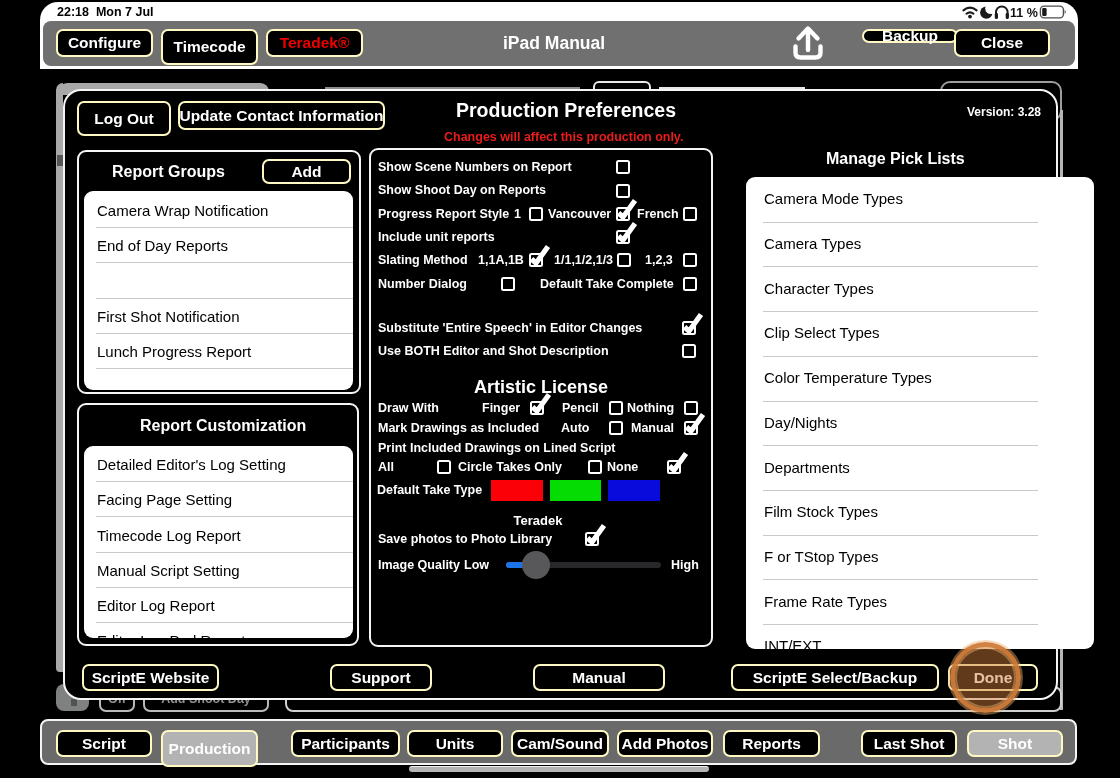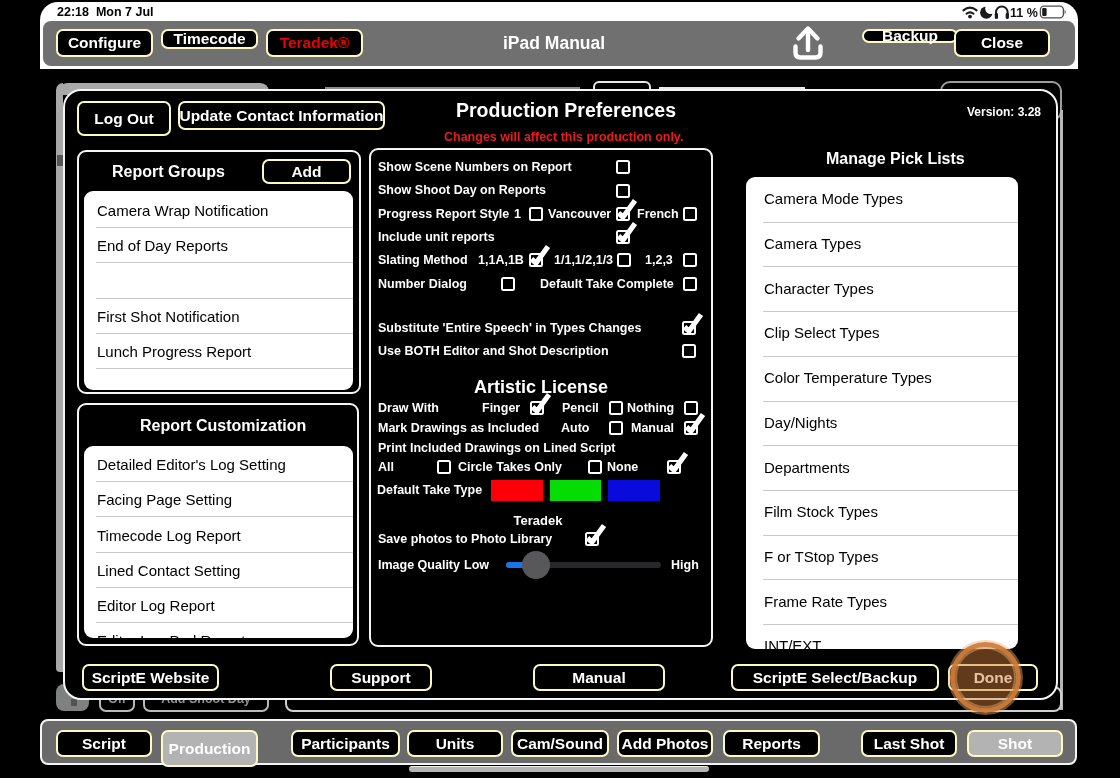--- a/index.html
+++ b/index.html
@@ -44,21 +44,21 @@
   <rect x="45.7" y="9.8" width="3.2" height="6.2" rx="1.5" fill="#1a1a1a"></rect>
   <text x="50" y="13.8" font-size="12.5" font-weight="bold" fill="#111" font-family="Liberation Sans">11 %</text>
   <rect x="80.4" y="3.2" width="23" height="11.6" rx="3.6" fill="none" stroke="#4c4c4c" stroke-width="1.3"></rect>
   <rect x="82.2" y="5.1" width="4.4" height="7.8" rx="1.2" fill="#1a1a1a"></rect>
   <path d="M104.6 6.8 q2.4 2.2 0 4.4 z" fill="#4c4c4c"></path>
 </svg>
 </div>
 <div class="abs" style="left:1111px; top:8px; width:4px; height:7px;"></div>
 
 <div class="btn" style="left:56px; top:29px; width:97px; height:28px;">Configure</div>
-<div class="btn" style="left:161px; top:29px; width:97px; height:20px;">Timecode</div>
+<div class="btn" style="left:161px; top:29px; width:97px; height:36px;">Timecode</div>
 <div class="btn" style="left:266px; top:29px; width:97px; height:28px; color:#ef0000;">Teradek®</div>
 <div class="abs" style="left:503px; top:33px; color:#fff; font-weight:bold; font-size:17.5px;">iPad Manual</div>
 
 <div class="abs" style="left:790px; top:24px;">
 <svg width="36" height="38" viewBox="0 0 36 38">
   <g stroke="#fff" stroke-width="4.4" fill="none" stroke-linecap="round" stroke-linejoin="round">
     <path d="M5.5 22.5 L5.5 28.5 Q5.5 33.5 10.5 33.5 L25.5 33.5 Q30.5 33.5 30.5 28.5 L30.5 22.5"></path>
     <path d="M18 26 V6.5"></path>
     <path d="M8.5 14.5 L18 4.5 L27.5 14.5"></path>
   </g>
@@ -113,21 +113,21 @@
 
 <div class="panel" style="left:77px; top:403px; width:282px; height:243px;"></div>
 <div class="ptitle" style="left:140px; top:417px;">Report Customization</div>
 <div class="wlist" style="left:84px; top:446px; width:269px; height:192px;">
   <div class="row" style="left:13px; top:10px;">Detailed Editor's Log Setting</div>
   <div class="sep" style="left:12px; top:35px; width:257px;"></div>
   <div class="row" style="left:13px; top:45px;">Facing Page Setting</div>
   <div class="sep" style="left:12px; top:70px; width:257px;"></div>
   <div class="row" style="left:13px; top:81px;">Timecode Log Report</div>
   <div class="sep" style="left:12px; top:106px; width:257px;"></div>
-  <div class="row" style="left:13px; top:116px;">Lined Contact Setting</div>
+  <div class="row" style="left:13px; top:116px;">Manual Script Setting</div>
   <div class="sep" style="left:12px; top:141px; width:257px;"></div>
   <div class="row" style="left:13px; top:151px;">Editor Log Report</div>
   <div class="sep" style="left:12px; top:176px; width:257px;"></div>
   <div class="row" style="left:13px; top:186px;">Editor Log Pad Report</div>
 </div>
 
 <div class="panel" style="left:369px; top:148px; width:344px; height:499px;"></div>
 <div class="lbl" style="left:378px; top:157.5px;">Show Scene Numbers on Report</div>
 <div class="cb" style="left:616px; top:159.5px;"></div>
 <div class="lbl" style="left:378px; top:181px;">Show Shoot Day on Reports</div>
@@ -154,21 +154,21 @@
     <polyline points="5.5,19 10,23.2 22,6.5" fill="none" stroke="#fff" stroke-width="5.2"></polyline>
   </svg>
 <div class="lbl" style="left:554px; top:251px;">1/1,1/2,1/3</div>
 <div class="cb" style="left:617px; top:253px;"></div>
 <div class="lbl" style="left:645px; top:251px;">1,2,3</div>
 <div class="cb" style="left:683px; top:253px;"></div>
 <div class="lbl" style="left:378px; top:274.5px;">Number Dialog</div>
 <div class="cb" style="left:501px; top:276.5px;"></div>
 <div class="lbl" style="left:540px; top:274.5px;">Default Take Complete</div>
 <div class="cb" style="left:683px; top:276.5px;"></div>
-<div class="lbl" style="left:378px; top:319px;">Substitute 'Entire Speech' in Types Changes</div>
+<div class="lbl" style="left:378px; top:319px;">Substitute 'Entire Speech' in Editor Changes</div>
 <div class="cb" style="left:682px; top:321px;"></div>
 <svg class="chk" style="left:679px; top:308px;" viewBox="0 0 30 30">
     <polyline points="5.5,19 10,23.2 22,6.5" fill="none" stroke="#fff" stroke-width="5.2"></polyline>
   </svg>
 <div class="lbl" style="left:378px; top:342px;">Use BOTH Editor and Shot Description</div>
 <div class="cb" style="left:682px; top:344px;"></div>
 <div class="ptitle" style="left:541px; top:377px; transform:translateX(-50%); font-size:18px;">Artistic License</div>
 <div class="lbl" style="left:378px; top:399px;">Draw With</div>
 <div class="lbl" style="left:482px; top:399px;">Finger</div>
 <div class="cb" style="left:530px; top:401px;"></div>
@@ -208,21 +208,21 @@
     <polyline points="5.5,19 10,23.2 22,6.5" fill="none" stroke="#fff" stroke-width="5.2"></polyline>
   </svg>
 <div class="lbl" style="left:378px; top:556px;">Image Quality</div>
 <div class="lbl" style="left:464px; top:556px;">Low</div>
 <div class="abs" style="left:506px; top:562px; width:155px; height:6px; background:#28282a; border-radius:3px;"></div>
 <div class="abs" style="left:506px; top:562px; width:25px; height:6px; background:#1d74e8; border-radius:3px;"></div>
 <div class="abs" style="left:522px; top:551px; width:28px; height:28px; background:#58585a; border-radius:50%;"></div>
 <div class="lbl" style="left:671px; top:556px;">High</div>
 
 <div class="ptitle" style="left:826px; top:150px;">Manage Pick Lists</div>
-<div class="wlist" style="left:746px; top:177px; width:272px; height:472px;">
+<div class="wlist" style="left:746px; top:177px; width:348px; height:472px;">
   <div class="row" style="left:18px; top:13px;">Camera Mode Types</div>
   <div class="sep" style="left:17px; top:45px; width:275px;"></div>
   <div class="row" style="left:18px; top:58px;">Camera Types</div>
   <div class="sep" style="left:17px; top:89px; width:275px;"></div>
   <div class="row" style="left:18px; top:103px;">Character Types</div>
   <div class="sep" style="left:17px; top:134px; width:275px;"></div>
   <div class="row" style="left:18px; top:147px;">Clip Select Types</div>
   <div class="sep" style="left:17px; top:179px; width:275px;"></div>
   <div class="row" style="left:18px; top:192px;">Color Temperature Types</div>
   <div class="sep" style="left:17px; top:224px; width:275px;"></div>

